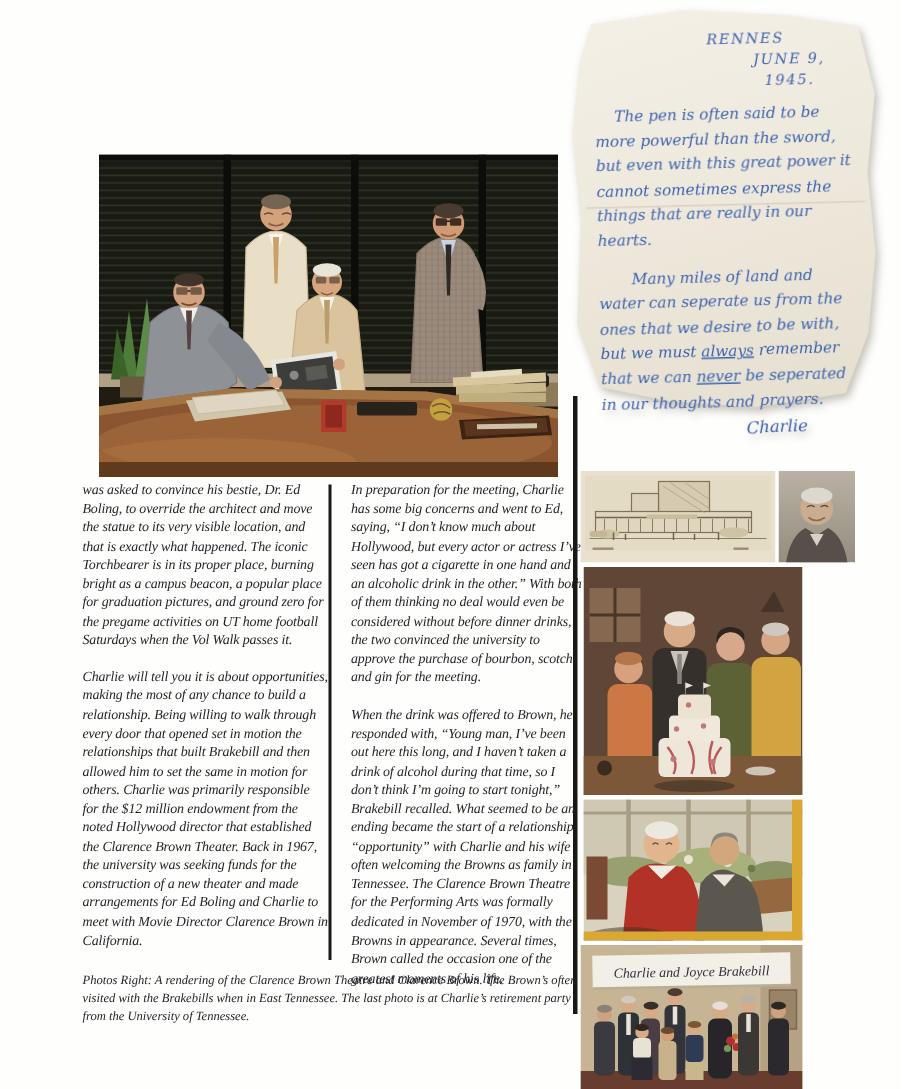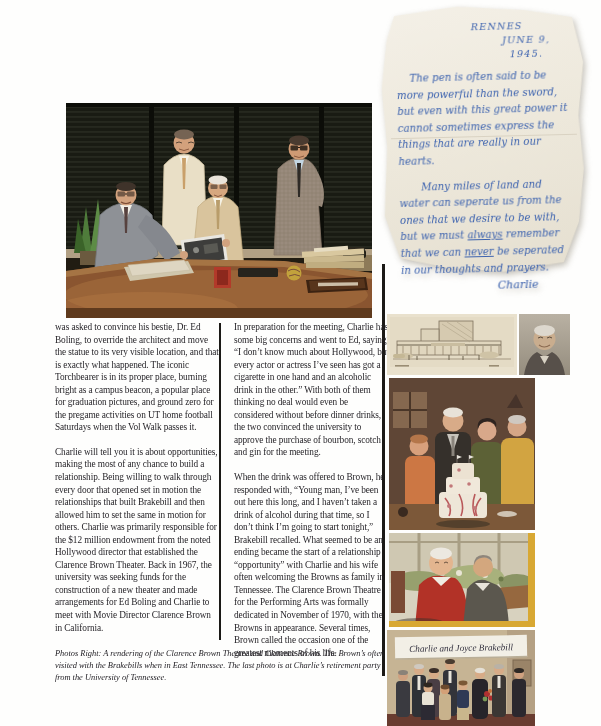--- a/index.html
+++ b/index.html
@@ -36,21 +36,21 @@
   .bottom-caption { position:absolute; left:55px; top:648px; width:336px;
     font-style:italic; font-size:8.4px; line-height:12.2px; color:#232126; }
 
   
   .vdiv { position:absolute; background:#1b1916; }
   .col-div { left:219px; top:323px; width:1.5px; height:317px; }
   .photo-div { left:382px; top:264px; width:2.5px; height:412px; }
 
   
   .col { position:absolute; top:321px; color:#211f24; }
-  .col p { margin:0 0 12px 0; font-size:9.3px; line-height:12.55px; letter-spacing:-0.1px; }
+  .col p { margin:0 0 12px 0; font-size:9.3px; line-height:12.55px; letter-spacing:-0.1px;font-style:italic; }
   .col-left  { left:55px;  width:164px; }
   .col-right { left:234px; width:155px; }
 
   
   .ph { position:absolute; display:block; }
   .ph-building   { left:387px; top:314px; width:130px; height:61px; }
   .ph-portrait   { left:519px; top:314px; width:51px;  height:61px; }
   .ph-cake       { left:389px; top:378px; width:146px; height:152px; }
   .ph-sweater    { left:389px; top:533px; width:146px; height:94px; }
   .ph-retirement { left:387px; top:630px; width:148px; height:96px; }

